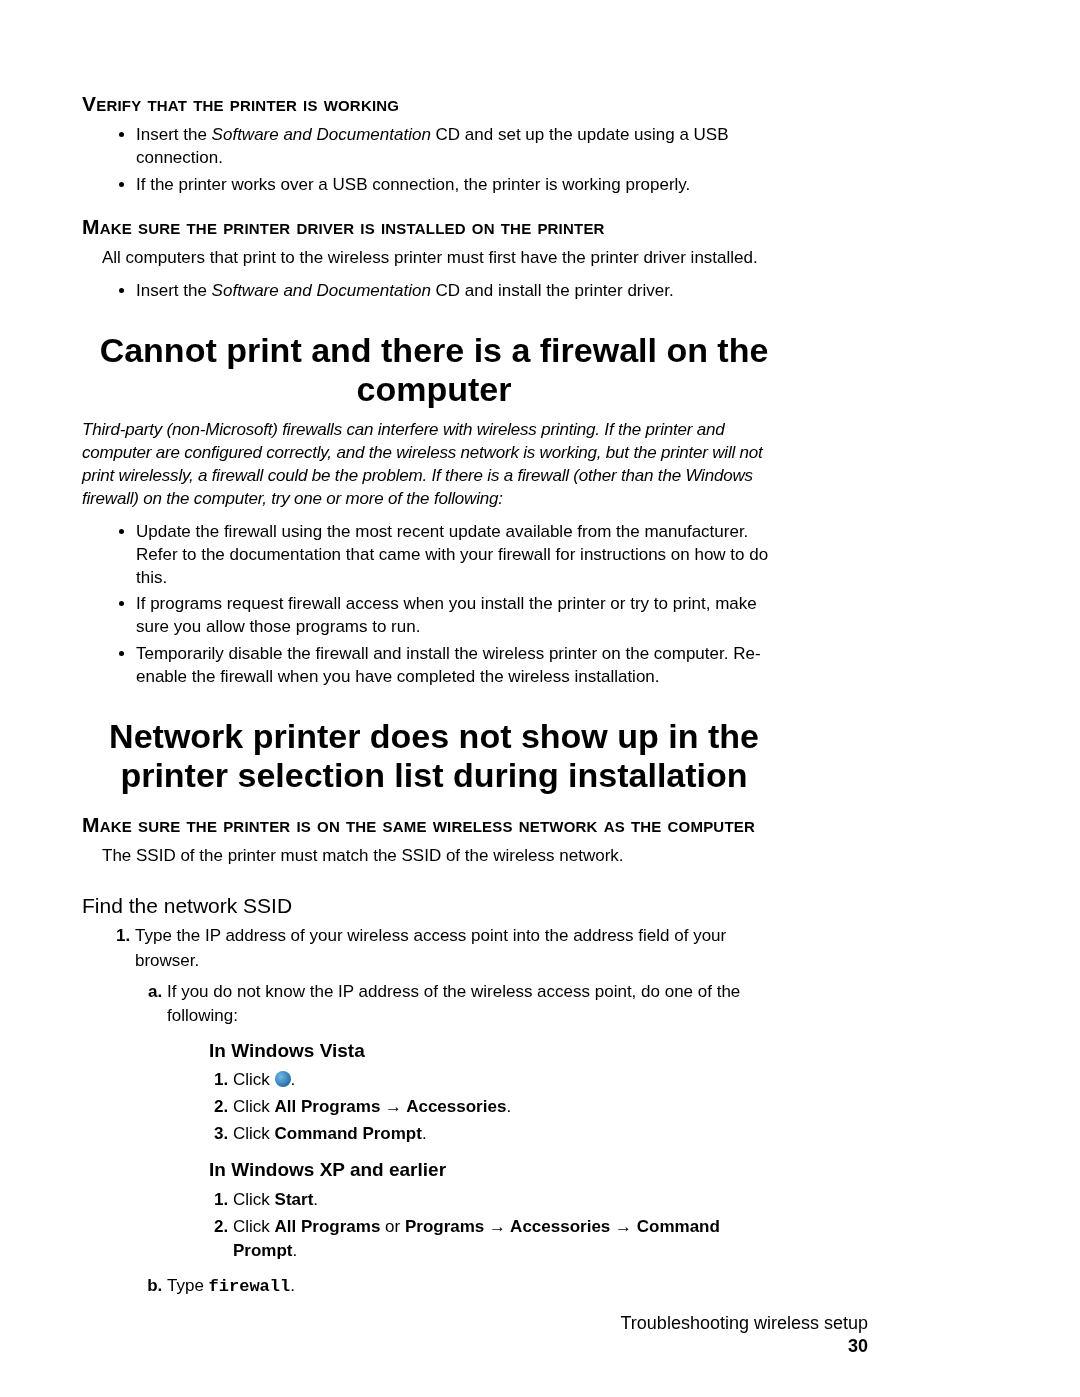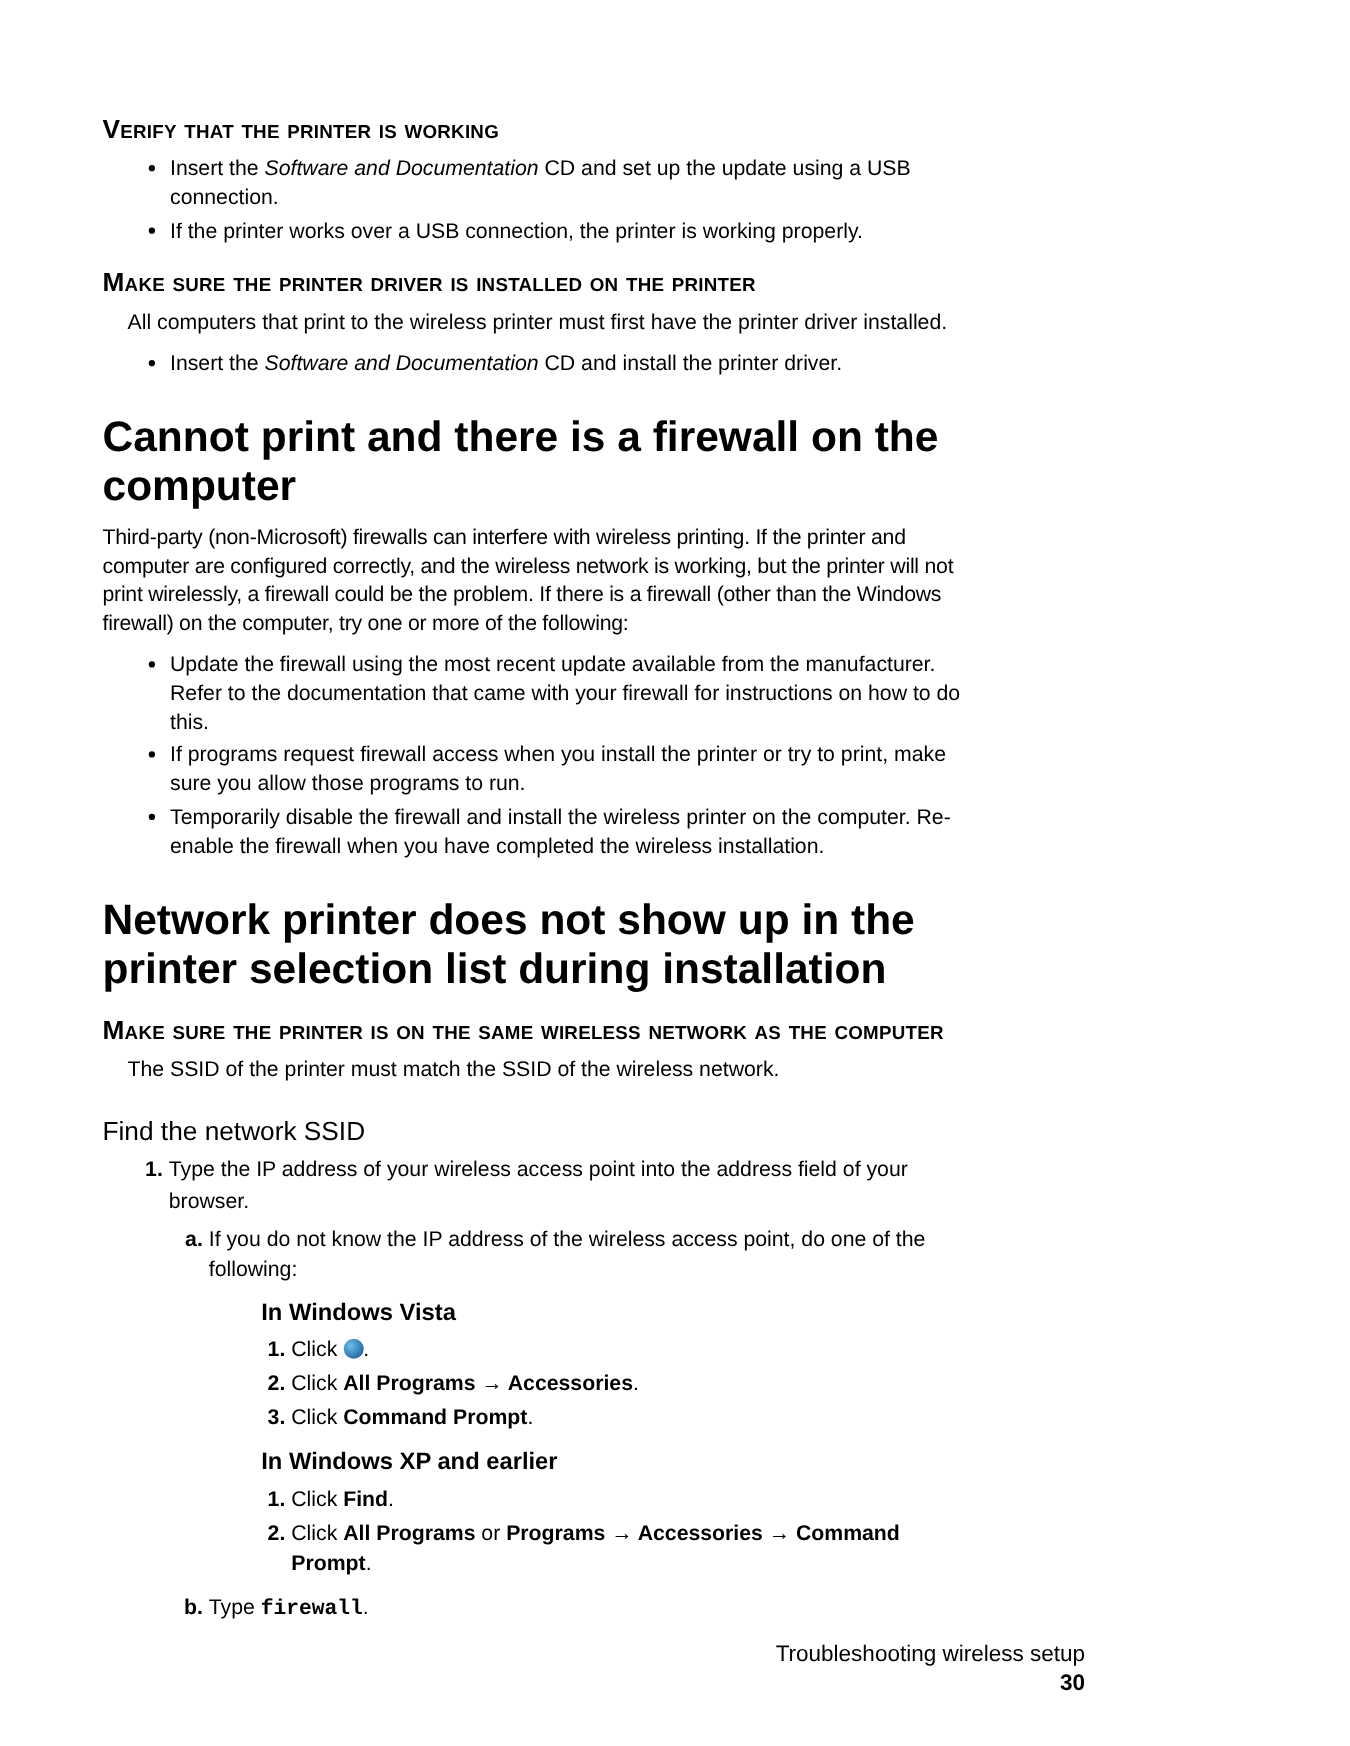--- a/index.html
+++ b/index.html
@@ -42,22 +42,23 @@
   .body-indent {
     margin-left: 20px;
     font-size: 17px;
   }
   h2.big {
     font-weight: 800;
     font-size: 34px;
     margin: 28px 0 10px 0;
     line-height: 1.15;
     letter-spacing: 0;
+    text-align: center;
   }
-  .tight-para { letter-spacing: -0.2px; }
+  .tight-para { letter-spacing: -0.2px; font-style: italic; }
   .h-sub {
     font-weight: 400;
     font-size: 21px;
     margin: 26px 0 6px 0;
   }
   ol.numlist {
     margin: 6px 0 10px 0;
     padding-left: 36px;
   }
   ol.numlist > li {
@@ -160,21 +161,21 @@
               <li>
                 <span>Click </span><span class="bold">Command Prompt</span><span>.</span>
               </li>
             </ol>
           </div>
 
           <div class="h-os">In Windows XP and earlier</div>
           <div class="os-block">
             <ol class="innerlist">
               <li>
-                <span>Click </span><span class="bold">Find</span><span>.</span>
+                <span>Click </span><span class="bold">Start</span><span>.</span>
               </li>
               <li>
                 <span>Click </span><span class="bold">All Programs</span><span> or </span><span class="bold">Programs  →  Accessories  →  Command Prompt</span><span>.</span>
               </li>
             </ol>
           </div>
         </li>
         <li>
           <span>Type </span><span class="mono">firewall</span><span>.</span>
         </li>

